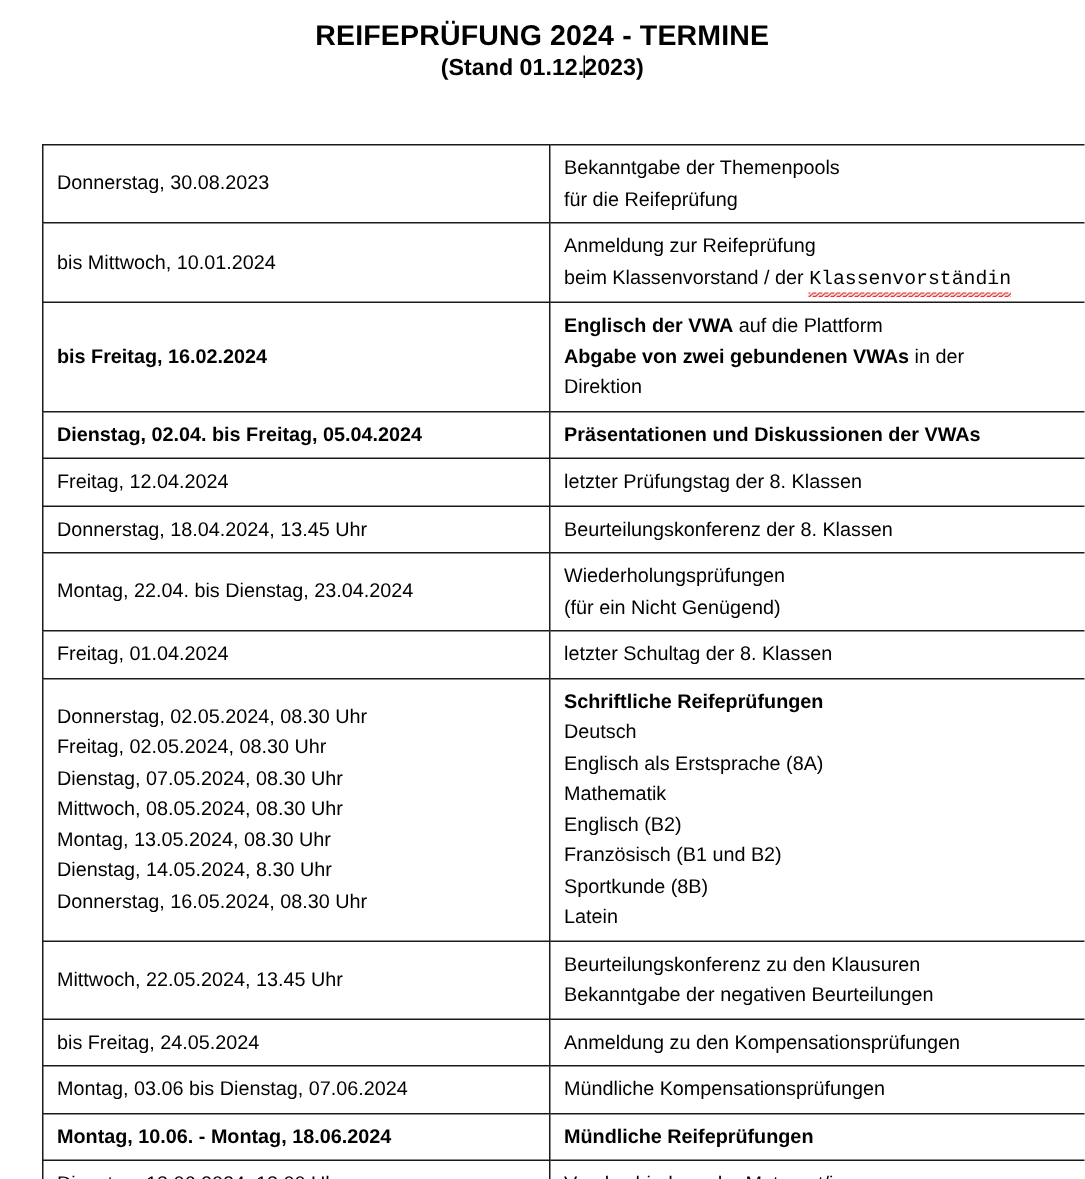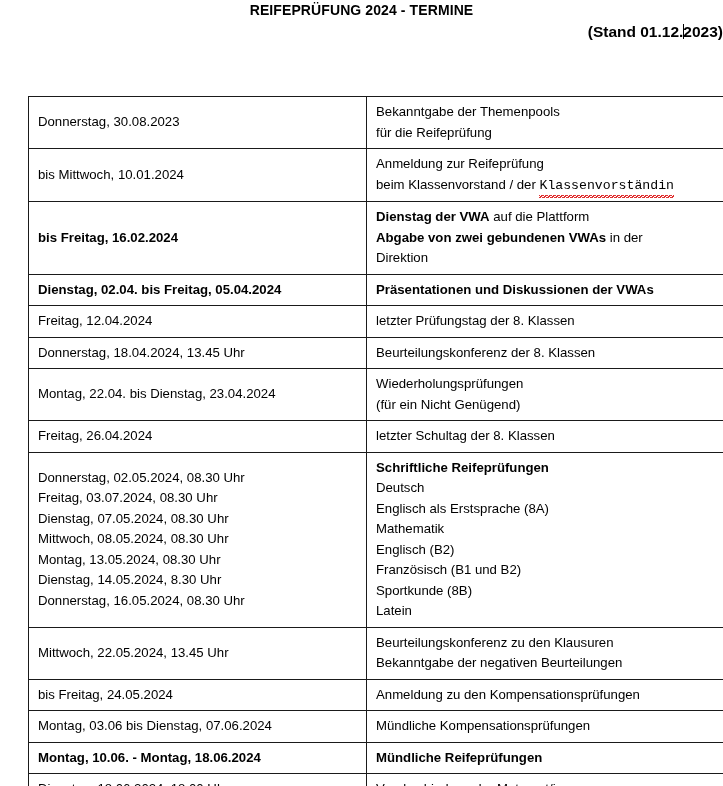--- a/index.html
+++ b/index.html
@@ -15,27 +15,28 @@
     color: #000000;
     -webkit-font-smoothing: antialiased;
     overflow: hidden;
     position: relative;
   }
 
   
   .doc-title {
     text-align: center;
     font-weight: bold;
-    font-size: 14px;
+    font-size: 19px;
     letter-spacing: 0.1px;
     line-height: 21px;
     margin: 0;
+    padding-top: 14px;
   }
   .doc-subtitle {
-    text-align: right;
+    text-align: center;
     font-weight: bold;
     font-size: 15.5px;
     line-height: 21px;
     margin: 0;
     position: relative;
   }
   .caret {
     display: inline-block;
     width: 1px;
     height: 15px;
@@ -127,21 +128,21 @@
             <td class="col-detail align-top">
               <span class="line">Anmeldung zur Reifeprüfung</span>
               <span class="line"><span>beim Klassenvorstand / der </span><span class="spell">Klassenvorständin</span></span>
             </td>
           </tr>
           <tr>
             <td class="col-date align-top">
               <span class="line bold">bis Freitag, 16.02.2024</span>
             </td>
             <td class="col-detail align-top">
-              <span class="line"><span class="bold">Dienstag der VWA</span><span> auf die Plattform</span></span>
+              <span class="line"><span class="bold">Englisch der VWA</span><span> auf die Plattform</span></span>
               <span class="line"><span class="bold">Abgabe von zwei gebundenen VWAs</span><span> in der</span></span>
               <span class="line">Direktion</span>
             </td>
           </tr>
           <tr>
             <td class="col-date">
               <span class="line bold">Dienstag, 02.04. bis Freitag, 05.04.2024</span>
             </td>
             <td class="col-detail">
               <span class="line bold">Präsentationen und Diskussionen der VWAs</span>
@@ -167,30 +168,30 @@
             <td class="col-date align-top">
               <span class="line">Montag, 22.04. bis Dienstag, 23.04.2024</span>
             </td>
             <td class="col-detail align-top">
               <span class="line">Wiederholungsprüfungen</span>
               <span class="line">(für ein Nicht Genügend)</span>
             </td>
           </tr>
           <tr>
             <td class="col-date">
-              <span class="line">Freitag, 26.04.2024</span>
+              <span class="line">Freitag, 01.04.2024</span>
             </td>
             <td class="col-detail">
               <span class="line">letzter Schultag der 8. Klassen</span>
             </td>
           </tr>
           <tr>
             <td class="col-date exam-block align-top">
               <span class="line">Donnerstag, 02.05.2024, 08.30 Uhr</span>
-              <span class="line">Freitag, 03.07.2024, 08.30 Uhr</span>
+              <span class="line">Freitag, 02.05.2024, 08.30 Uhr</span>
               <span class="line">Dienstag, 07.05.2024, 08.30 Uhr</span>
               <span class="line">Mittwoch, 08.05.2024, 08.30 Uhr</span>
               <span class="line">Montag, 13.05.2024, 08.30 Uhr</span>
               <span class="line">Dienstag, 14.05.2024, 8.30 Uhr</span>
               <span class="line">Donnerstag, 16.05.2024, 08.30 Uhr</span>
             </td>
             <td class="col-detail exam-block align-top">
               <span class="line bold">Schriftliche Reifeprüfungen</span>
               <span class="line">Deutsch</span>
               <span class="line">Englisch als Erstsprache (8A)</span>

